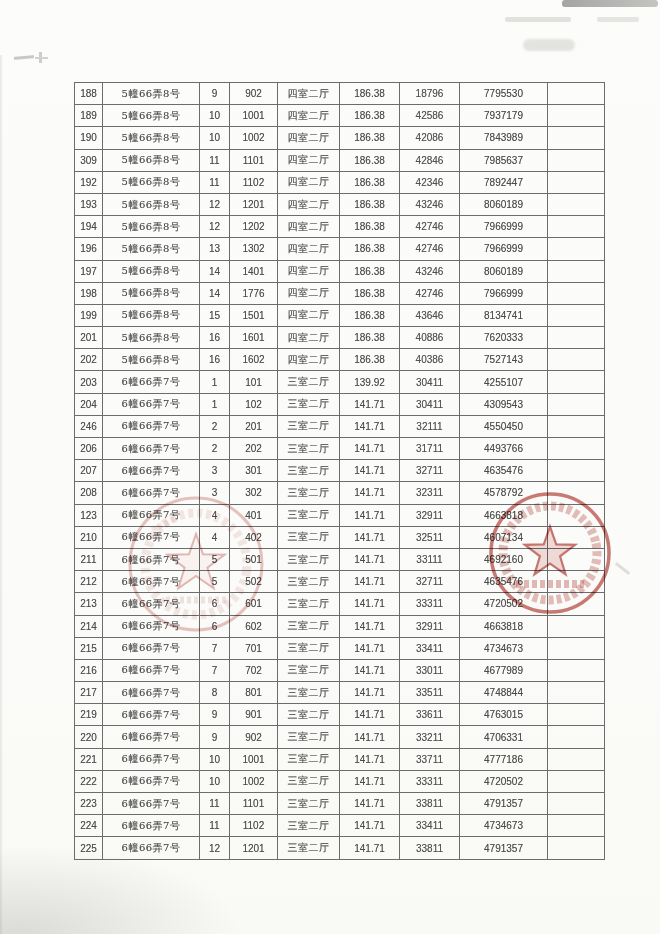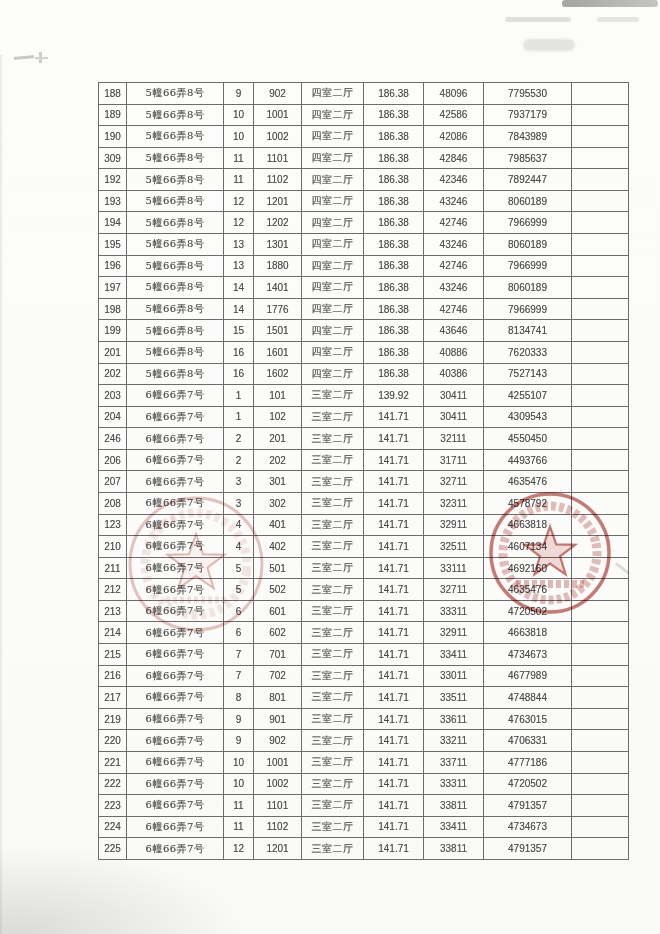--- a/index.html
+++ b/index.html
@@ -20,21 +20,21 @@
   .pencil-1{left:14px;top:56px;width:20px;height:3px;background:#c8c8c4;transform:rotate(-5deg);filter:blur(.5px);}
   .pencil-2{left:39px;top:52px;width:3px;height:11px;background:#cdcdc9;filter:blur(.5px);}
   .pencil-3{left:35px;top:57px;width:13px;height:2px;background:#d2d2ce;filter:blur(.5px);}
   .diag-right{left:614px;top:567px;width:17px;height:3px;background:#deded9;transform:rotate(38deg);filter:blur(.6px);}
   .shadow-bottom-left{left:0;top:842px;width:250px;height:92px;
     background:radial-gradient(ellipse at 8% 100%, rgba(110,110,106,.22), rgba(110,110,106,0) 68%);}
   .edge-left{left:0;top:55px;width:3px;height:879px;
     background:linear-gradient(90deg, rgba(90,90,88,.14), rgba(90,90,88,0));}
 
   
-  .table-wrap{position:absolute;left:74px;top:82px;width:530px;height:778px;margin-left:24px;}
+  .table-wrap{position:absolute;left:74px;top:82px;width:530px;height:778px;}
   table{width:530px;height:778px;border-collapse:collapse;table-layout:fixed;}
   td{
     border:1px solid #6c6c6c;
     text-align:center;vertical-align:middle;
     font-size:10px;color:#4c4c4c;
     padding:0;overflow:hidden;white-space:nowrap;
     text-shadow:0 0 .6px rgba(80,80,80,.55);
   }
   table{border:1.5px solid #585858;}
   td.c-building,td.c-layout{
@@ -79,21 +79,21 @@
           <col style="width:57px">
       </colgroup>
       <tbody id="table-body">
           <tr>
             <td class="c-no">188</td>
             <td class="c-building">5幢66弄8号</td>
             <td class="c-floor">9</td>
             <td class="c-room">902</td>
             <td class="c-layout">四室二厅</td>
             <td class="c-area">186.38</td>
-            <td class="c-unit_price">48096</td>
+            <td class="c-unit_price">18796</td>
             <td class="c-total_price">7795530</td>
             <td class="c-blank"></td>
           </tr>
           <tr>
             <td class="c-no">189</td>
             <td class="c-building">5幢66弄8号</td>
             <td class="c-floor">10</td>
             <td class="c-room">1001</td>
             <td class="c-layout">四室二厅</td>
             <td class="c-area">186.38</td>
@@ -150,35 +150,24 @@
             <td class="c-building">5幢66弄8号</td>
             <td class="c-floor">12</td>
             <td class="c-room">1202</td>
             <td class="c-layout">四室二厅</td>
             <td class="c-area">186.38</td>
             <td class="c-unit_price">42746</td>
             <td class="c-total_price">7966999</td>
             <td class="c-blank"></td>
           </tr>
           <tr>
-            <td class="c-no">195</td>
+            <td class="c-no">196</td>
             <td class="c-building">5幢66弄8号</td>
             <td class="c-floor">13</td>
-            <td class="c-room">1301</td>
-            <td class="c-layout">四室二厅</td>
-            <td class="c-area">186.38</td>
-            <td class="c-unit_price">43246</td>
-            <td class="c-total_price">8060189</td>
-            <td class="c-blank"></td>
-          </tr>
-          <tr>
-            <td class="c-no">196</td>
-            <td class="c-building">5幢66弄8号</td>
-            <td class="c-floor">13</td>
-            <td class="c-room">1880</td>
+            <td class="c-room">1302</td>
             <td class="c-layout">四室二厅</td>
             <td class="c-area">186.38</td>
             <td class="c-unit_price">42746</td>
             <td class="c-total_price">7966999</td>
             <td class="c-blank"></td>
           </tr>
           <tr>
             <td class="c-no">197</td>
             <td class="c-building">5幢66弄8号</td>
             <td class="c-floor">14</td>

